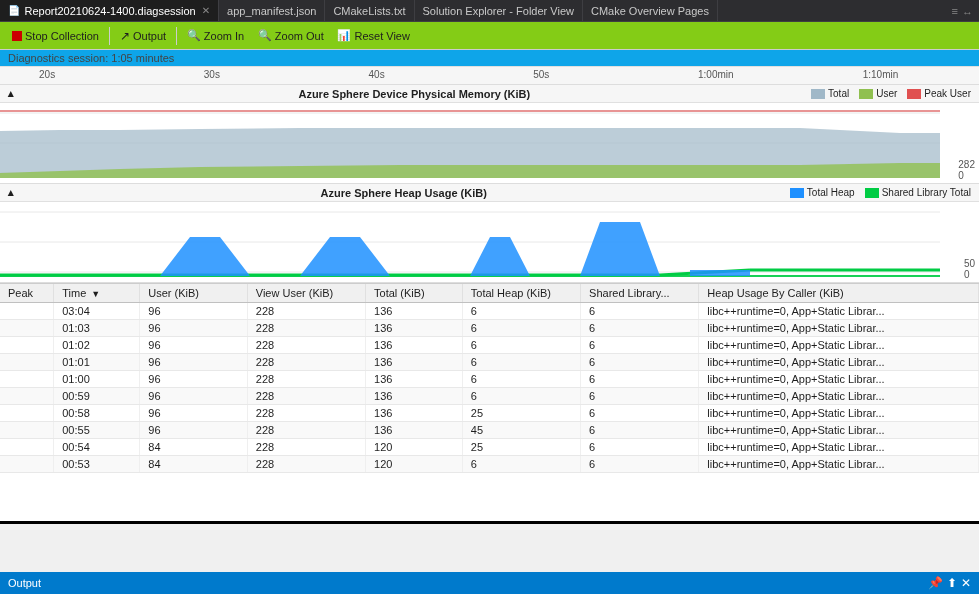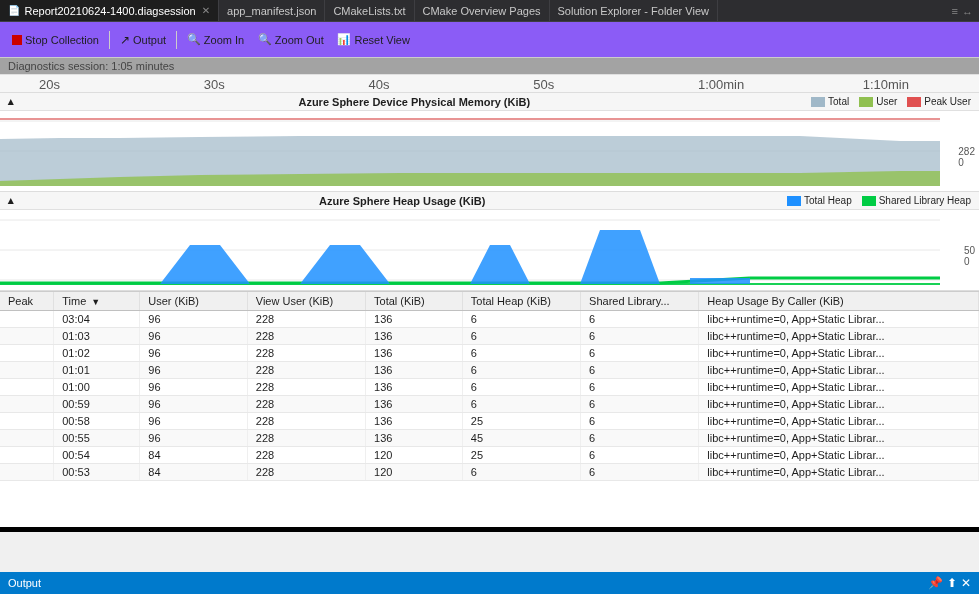--- a/index.html
+++ b/index.html
@@ -15,63 +15,63 @@
       font-size: 11px; color: #c8c8c8; cursor: pointer; white-space: nowrap;
       border-right: 1px solid #3e3e42; gap: 4px;
     }
     .tab.active { background: #1e1e1e; color: #ffffff; }
     .tab .close-x { font-size: 10px; color: #888; cursor: pointer; margin-left: 2px; }
     .tab-spacer { flex: 1; }
     .tab-actions { display: flex; align-items: center; padding: 0 6px; color: #888; gap: 4px; }
 
     
     .toolbar {
-      display: flex; align-items: center; background: #8b5cf6; height: 36px;
+      display: flex; align-items: center; background: #84cc16; height: 28px;
       border-bottom: 1px solid #cccccc; padding: 0 6px; gap: 2px;
     }
     .toolbar-btn {
       display: flex; align-items: center; gap: 3px; padding: 2px 6px;
       background: transparent; border: none; cursor: pointer; font-size: 11px;
       color: #1e1e1e; white-space: nowrap;
     }
     .toolbar-sep { width: 1px; height: 18px; background: #ccc; margin: 0 2px; }
     .stop-icon { display: inline-block; width: 10px; height: 10px; background: #cc0000; }
 
     
     .session-info {
-      background: #a3a3a3; padding: 2px 8px; font-size: 11px; color: #444;
+      background: #0ea5e9; padding: 2px 8px; font-size: 11px; color: #444;
       border-bottom: 1px solid #e0e0e0;
     }
 
     
     .charts-area { background: #ffffff; border-bottom: 1px solid #ccc; }
 
     
     .time-ruler {
       display: flex; align-items: center; background: #f6f6f6;
       border-bottom: 1px solid #ddd; height: 18px; padding-left: 10px;
-      font-size: 13px; color: #555; position: relative;
+      font-size: 10px; color: #555; position: relative;
     }
     .time-ruler-inner { position: relative; width: 100%; height: 18px; }
     .time-label { position: absolute; top: 2px; }
 
     
     .chart-panel { border-bottom: 1px solid #ddd; }
     .chart-header {
       display: flex; align-items: center; justify-content: space-between;
       background: #f6f6f6; padding: 2px 8px; font-size: 11px; font-weight: bold;
       color: #1e1e1e; border-bottom: 1px solid #e0e0e0;
     }
     .chart-legend { display: flex; align-items: center; gap: 10px; font-weight: normal; font-size: 10px; }
     .legend-item { display: flex; align-items: center; gap: 3px; }
     .legend-swatch { width: 14px; height: 10px; display: inline-block; }
     .chart-body { position: relative; height: 80px; background: #ffffff; overflow: hidden; }
     .chart-y-labels {
       position: absolute; right: 4px; top: 11px; bottom: 0;
-      display: flex; flex-direction: column; justify-content: center;
+      display: flex; flex-direction: column; justify-content: flex-end;
       font-size: 10px; color: #555; padding: 2px 0; z-index: 2;
     }
     table { width: 100%; border-collapse: collapse; font-size: 11px; }
     thead th {
       background: #f0f0f0; border-bottom: 1px solid #c0c0c0; border-right: 1px solid #e0e0e0;
       padding: 3px 8px; text-align: left; font-weight: normal; white-space: nowrap;
       position: sticky; top: 0; z-index: 1; cursor: pointer;
     }
     tbody tr:nth-child(even) { background: #f9f9f9; }
     tbody td { border-bottom: 1px solid #e8e8e8; border-right: 1px solid #efefef; padding: 2px 8px; white-space: nowrap; }
@@ -98,24 +98,24 @@
     <span>Report20210624-1400.diagsession</span>
     <span class="close-x">✕</span>
   </div>
   <div class="tab">
     <span>app_manifest.json</span>
   </div>
   <div class="tab">
     <span>CMakeLists.txt</span>
   </div>
   <div class="tab">
+    <span>Solution Explorer - Folder View</span>
+  </div>
+  <div class="tab">
     <span>CMake Overview Pages</span>
-  </div>
-  <div class="tab">
-    <span>Solution Explorer - Folder View</span>
   </div>
   <div class="tab-spacer"></div>
   <div class="tab-actions">
     <span style="cursor:pointer;">≡</span>
     <span style="cursor:pointer;">↔</span>
   </div>
 </div>
 
 <div class="toolbar">
   <button class="toolbar-btn">
@@ -202,21 +202,21 @@
     <div class="chart-header">
       <span>▴</span>
       <span style="margin-left:4px;">Azure Sphere Heap Usage (KiB)</span>
       <div class="chart-legend">
         <div class="legend-item">
           <span class="legend-swatch" style="background:#1e90ff;"></span>
           <span>Total Heap</span>
         </div>
         <div class="legend-item">
           <span class="legend-swatch" style="background:#00cc44;"></span>
-          <span>Shared Library Heap</span>
+          <span>Shared Library Total</span>
         </div>
       </div>
     </div>
     <div class="chart-body">
       <div class="chart-y-labels">
         <span>50</span>
         <span>0</span>
       </div>
       <svg width="940" height="80" viewBox="0 0 940 80">
 
@@ -237,21 +237,21 @@
         <polygon points="450,74 470,74 490,35 510,35 530,74 450,74" fill="#1e90ff" opacity="0.85"></polygon>
 
         <polygon points="560,74 580,74 600,20 640,20 660,74 560,74" fill="#1e90ff" opacity="0.85"></polygon>
 
         <rect x="690" y="68" width="60" height="6" fill="#1e90ff" opacity="0.85"></rect>
       </svg>
     </div>
   </div>
 </div>
 
-<div style="position:relative; height:240px; background:#fff; border-bottom:5px solid #000000;">
+<div style="position:relative; height:240px; background:#fff; border-bottom:3px solid #000000;">
   <div style="overflow-y:scroll; height:240px; overflow-x:hidden;">
     <table>
       <thead>
         <tr>
           <th style="width:50px;">Peak</th>
           <th style="width:80px;">Time <span class="sort-arrow">▼</span></th>
           <th style="width:100px;">User (KiB)</th>
           <th style="width:110px;">View User (KiB)</th>
           <th style="width:90px;">Total (KiB)</th>
           <th style="width:110px;">Total Heap (KiB)</th>

